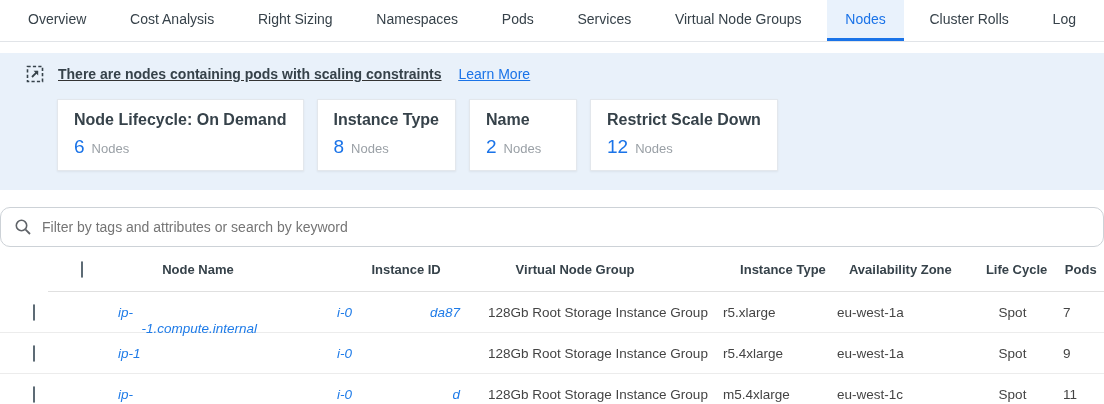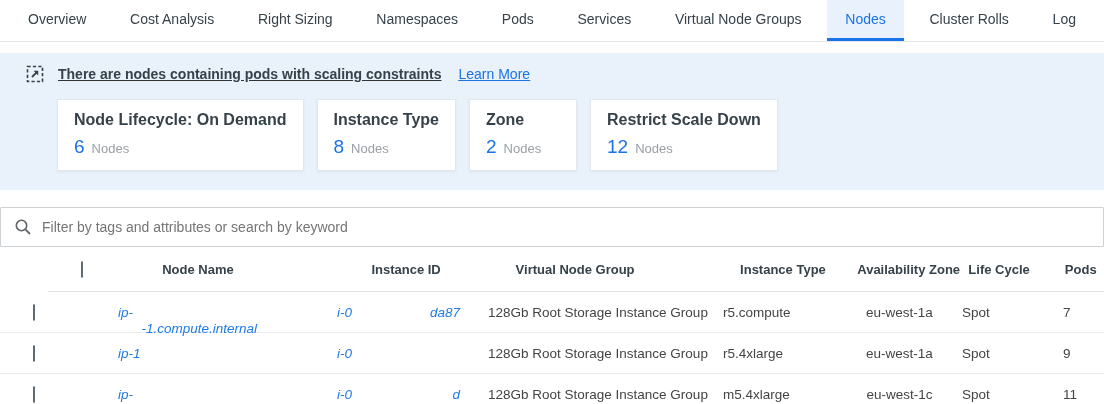--- a/index.html
+++ b/index.html
@@ -20,39 +20,39 @@
   .banner-link { font-size:14px; color:#1a73e8; text-decoration:underline; margin-left:4px; cursor:pointer;text-align:center; }
   .cards { display:flex; gap:13px; margin:15px 0 0 32px; }
   .card { background:#fff; border:1px solid #e3e7ec; box-shadow:0 1px 2px rgba(0,0,0,0.06);
           padding:11px 16px 12px 16px; min-width:108px; }
   .card-title { font-size:16px; font-weight:700; color:#36424a; white-space:nowrap; }
   .card-value-row { margin-top:7px; display:flex; align-items:baseline; gap:7px; }
   .card-value { font-size:19px; color:#1a73e8; }
   .card-unit { font-size:13px; color:#9aa0a6; }
 
   
-  .searchbar { margin:17px 0 0 0; height:40px; border:1px solid #cdd2d7; border-radius:1px;
+  .searchbar { margin:17px 0 0 0; height:40px; border:1px solid #cdd2d7; border-radius:10px;
                display:flex; align-items:center; padding:0 13px; gap:10px; background:#fff; }
   .searchbar input { border:none; outline:none; flex:1; font-size:14px; color:#333;
                      font-family:"Liberation Sans","DejaVu Sans",sans-serif; background:transparent; }
   .searchbar input::placeholder { color:#757575; }
 
   
   .table { width:1104px; font-size:13.5px; }
   .tr { display:flex; align-items:center; border-bottom:1px solid #ececec; }
   .tr.head { height:45px; font-weight:700; color:#36424a; font-size:13px; border-bottom:1px solid #e0e0e0;margin-left:48px; }
   .tr.row { height:41px; color:#444; }
   .tr.row:last-child { border-bottom:none; }
   .c-check { width:118px; padding-left:33px; }
   .c-name  { width:219px; display:flex; align-items:center; }
   .c-inst  { width:151px; display:flex; align-items:center; }
   .c-vng   { width:235px; }
   .c-type  { width:114px; }
-  .c-zone  { width:125px;text-align:center; }
-  .c-life  { width:101px; }
+  .c-zone  { width:125px; }
+  .c-life  { width:101px;text-align:center; }
   .c-pods  { width:41px;  }
   .frag-end-name { margin-left:auto; padding-right:80px;margin-top:32px; }
   .frag-end-inst { margin-left:auto; padding-right:28px; }
   .link { color:#1e7be8; cursor:pointer;font-style:italic; }
   .checkbox { width:16px; height:16px; border:1.5px solid #5d6b75; border-radius:2px; background:#fff; cursor:pointer; }
 
   .icon-svg { display:block; }
 </style>
 </head>
 <body>
@@ -92,21 +92,21 @@
       </div>
     </div>
     <div class="card">
       <div class="card-title">Instance Type</div>
       <div class="card-value-row">
         <span class="card-value">8</span>
         <span class="card-unit">Nodes</span>
       </div>
     </div>
     <div class="card">
-      <div class="card-title">Zone</div>
+      <div class="card-title">Name</div>
       <div class="card-value-row">
         <span class="card-value">2</span>
         <span class="card-unit">Nodes</span>
       </div>
     </div>
     <div class="card">
       <div class="card-title">Restrict Scale Down</div>
       <div class="card-value-row">
         <span class="card-value">12</span>
         <span class="card-unit">Nodes</span>
@@ -142,21 +142,21 @@
     <div class="c-check"><span class="checkbox"></span></div>
     <div class="c-name">
       <span class="link">ip-</span>
       <span class="link frag-end-name">-1.compute.internal</span>
     </div>
     <div class="c-inst">
       <span class="link">i-0</span>
       <span class="link frag-end-inst">da87</span>
     </div>
     <div class="c-vng">128Gb Root Storage Instance Group</div>
-    <div class="c-type">r5.compute</div>
+    <div class="c-type">r5.xlarge</div>
     <div class="c-zone">eu-west-1a</div>
     <div class="c-life">Spot</div>
     <div class="c-pods">7</div>
   </div>
 
   <div class="tr row">
     <div class="c-check"><span class="checkbox"></span></div>
     <div class="c-name">
       <span class="link">ip-1</span>
     </div>

